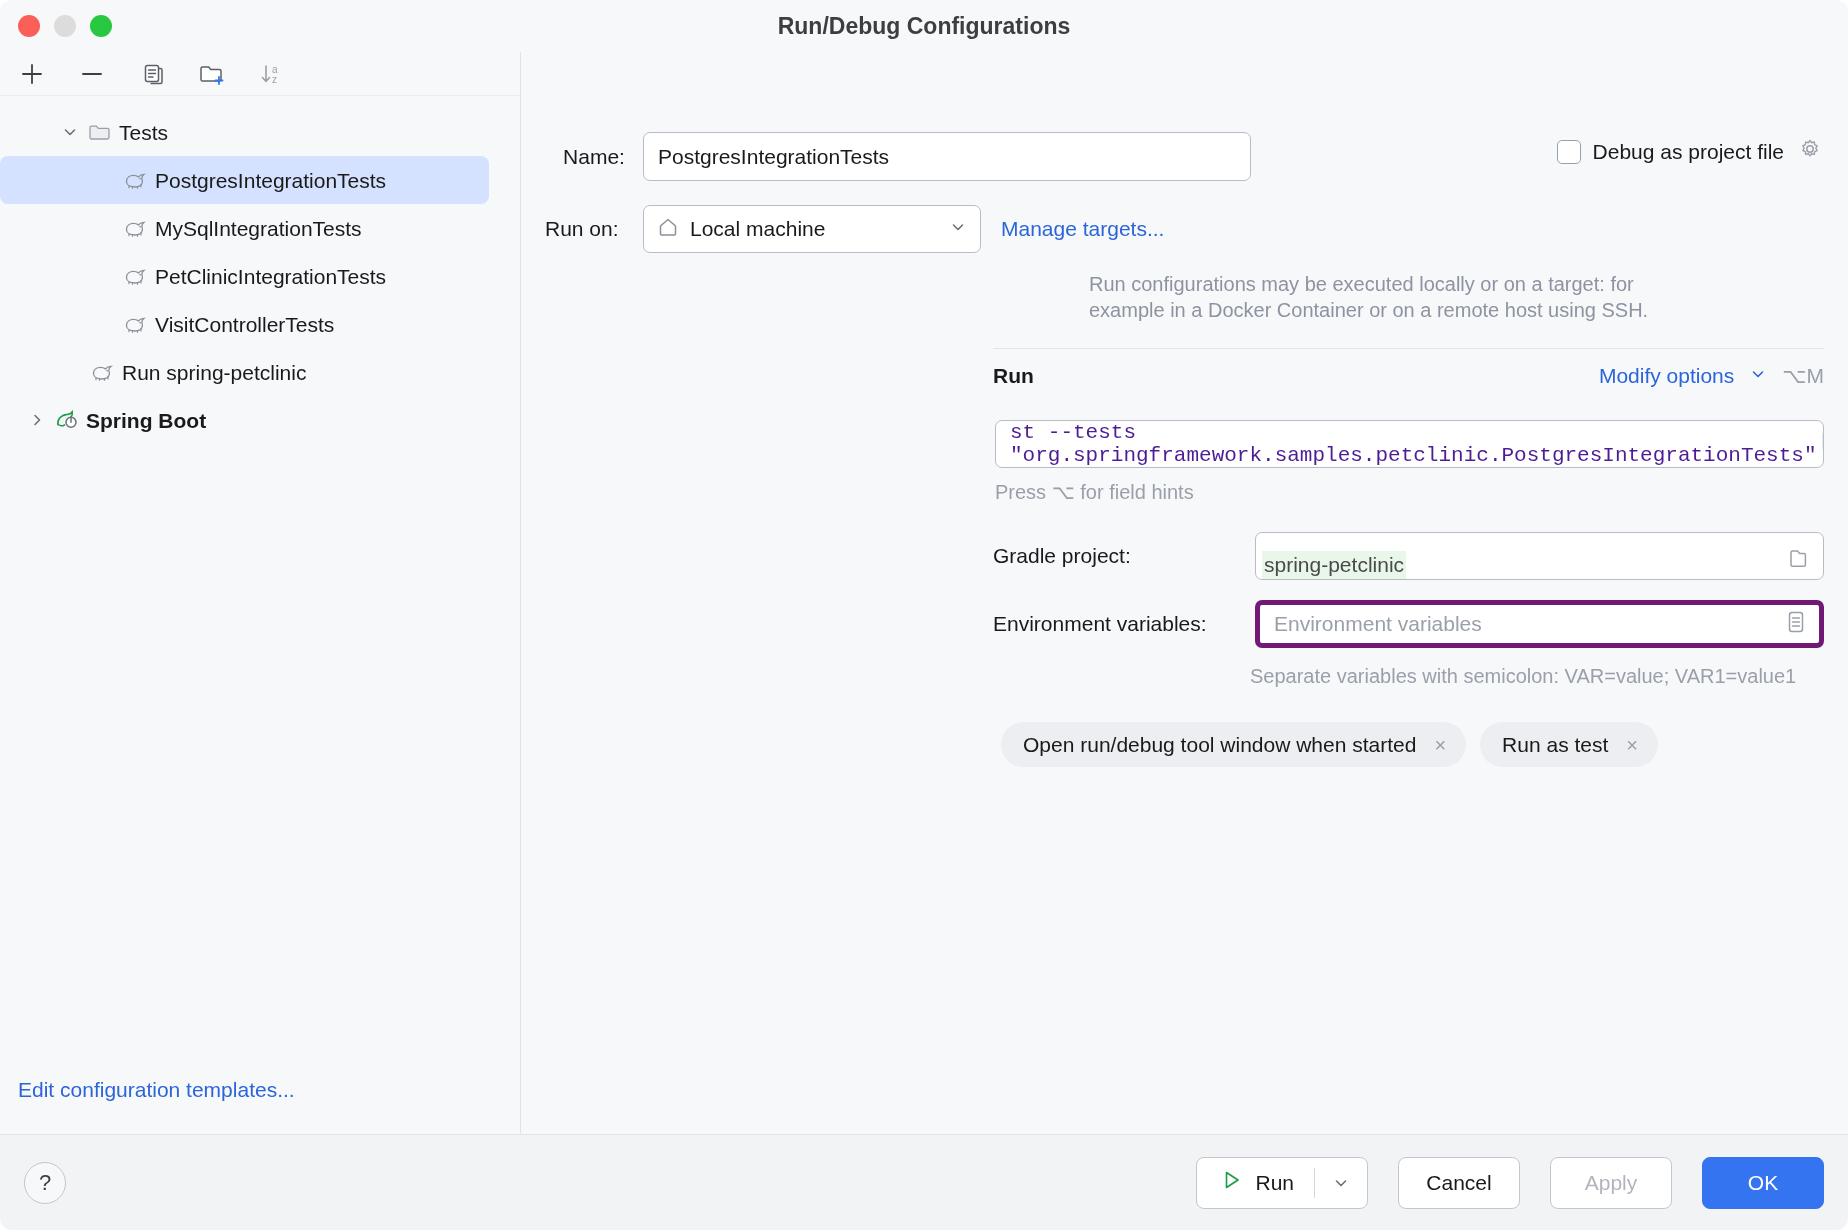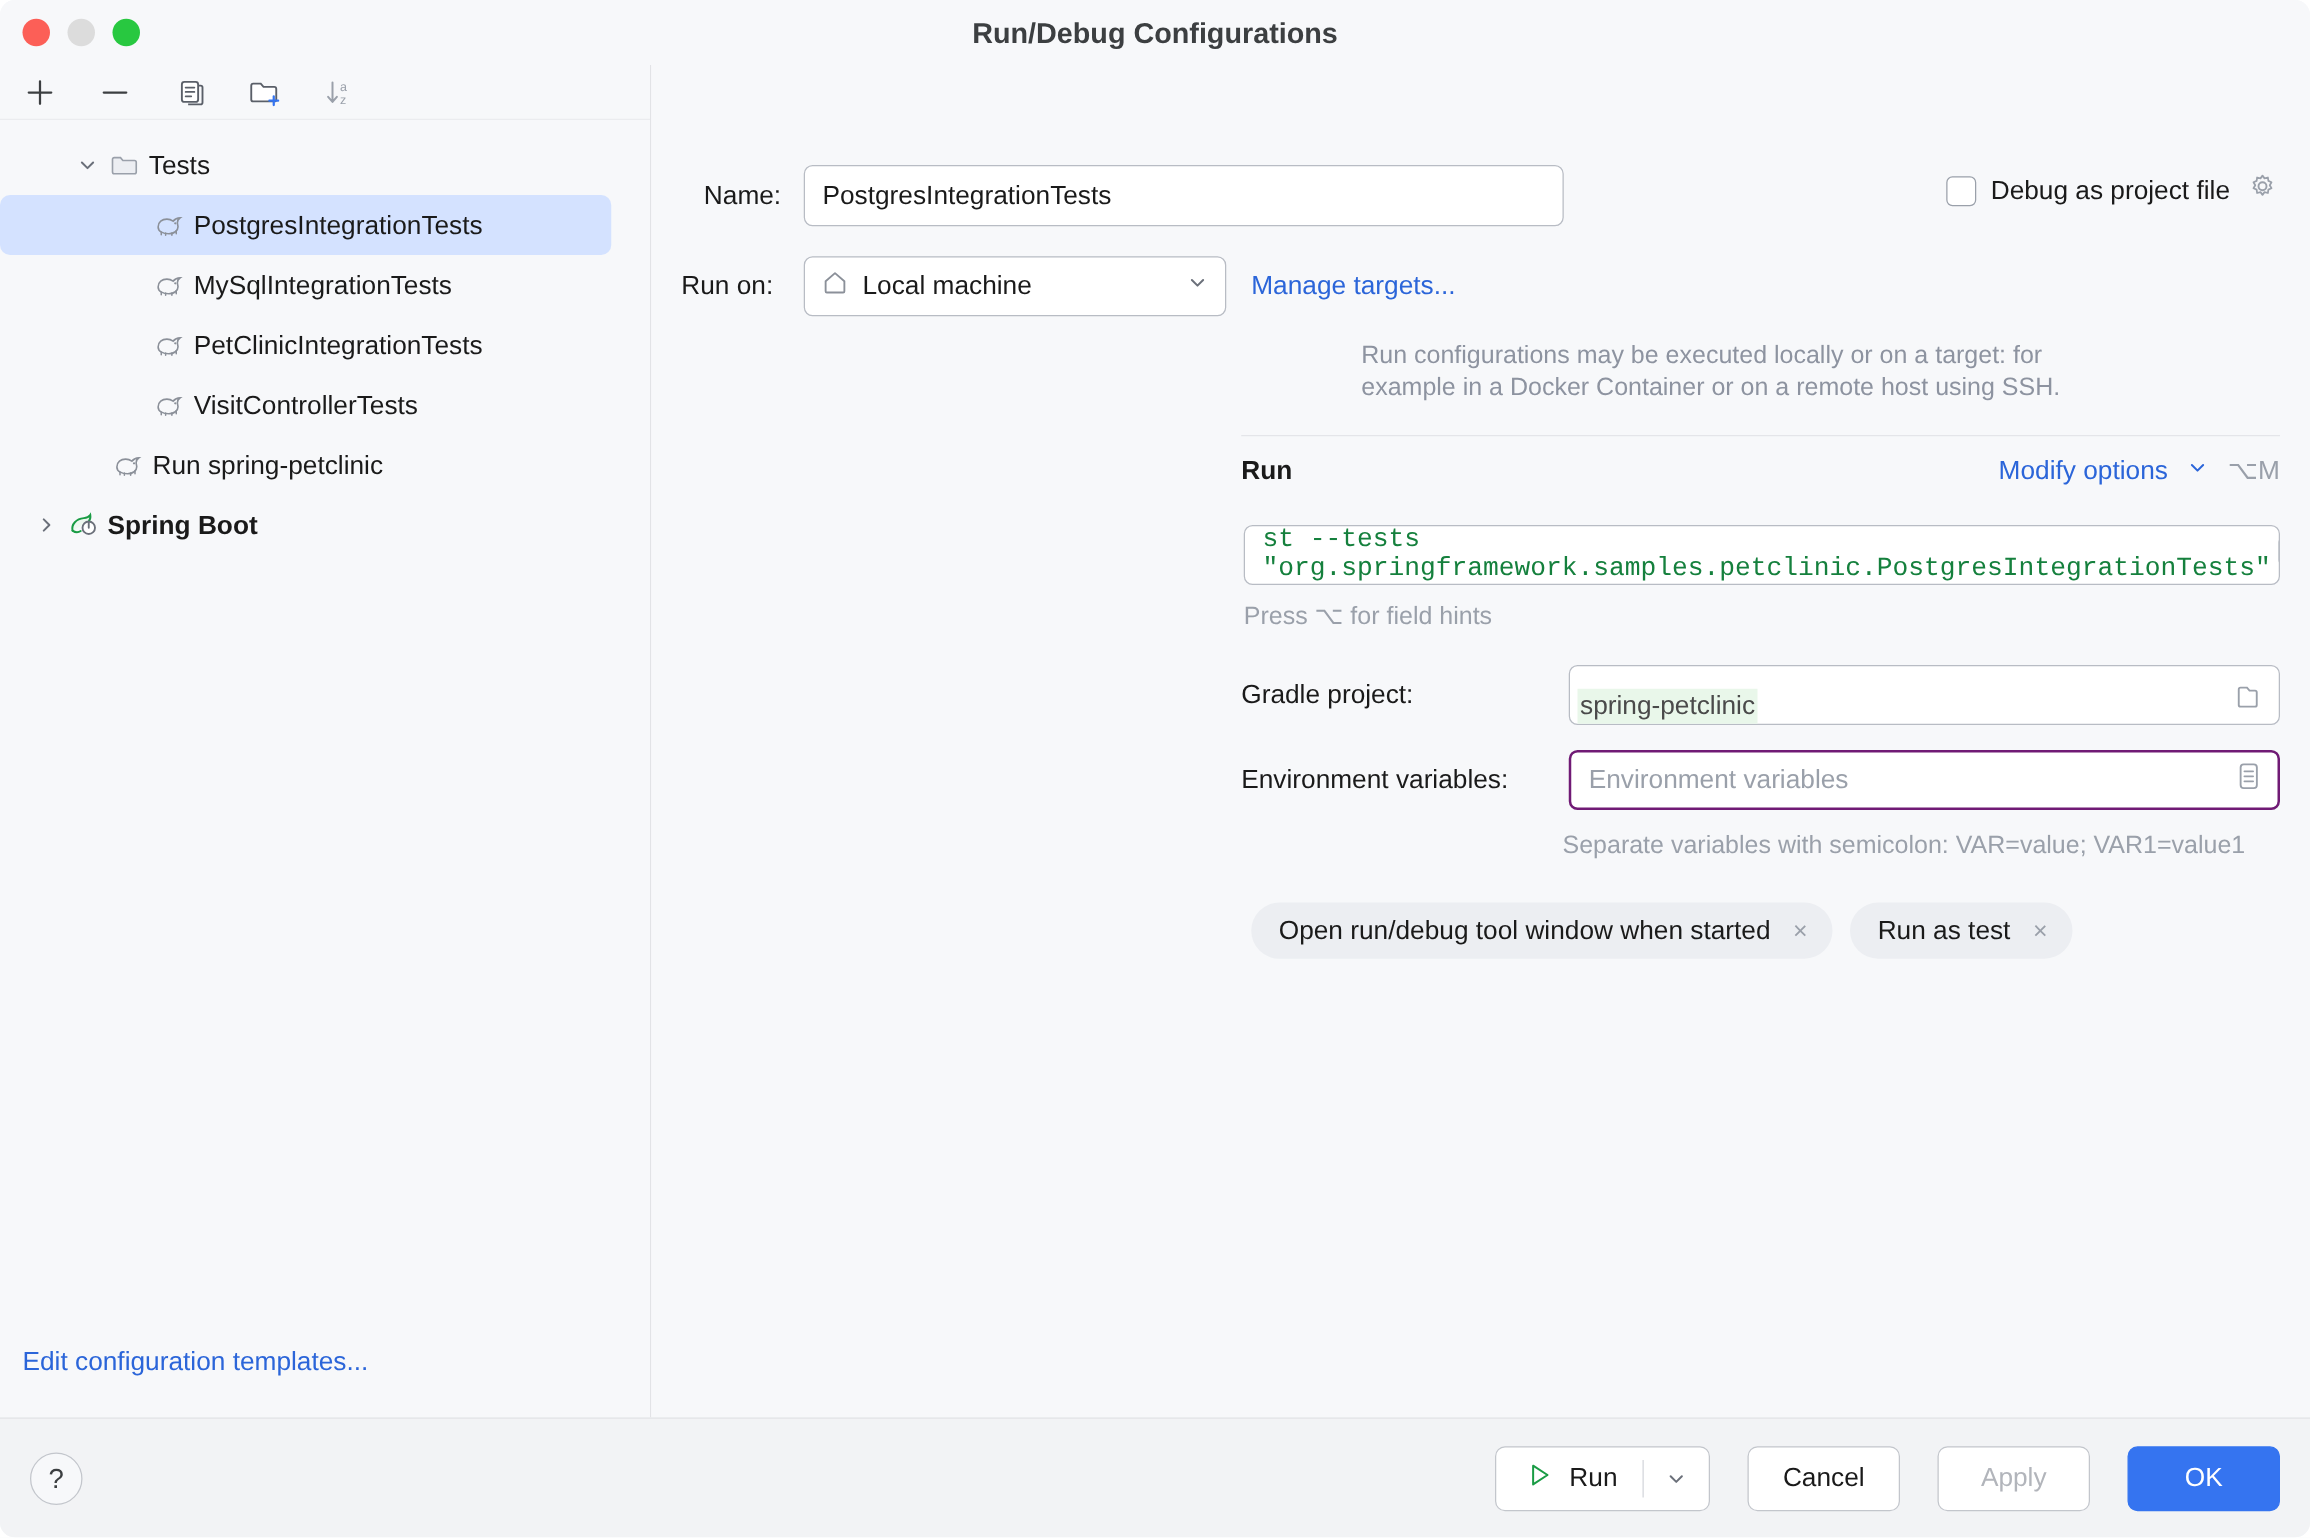--- a/index.html
+++ b/index.html
@@ -212,21 +212,21 @@
     left: 474px; right: 24px; top: 368px;
     height: 48px;
     background: #fff;
     border: 1px solid #b8bcc4;
     border-radius: 7px;
     display: flex; align-items: center;
     box-sizing: border-box;
     padding: 0 10px 0 14px;
     font-family: "Liberation Mono", monospace;
     font-size: 21px;
-    color: #15803d;
+    color: #4c1d95;
     overflow: hidden;
   }
   .cmdfield .expand { margin-left: auto; flex: none; }
   .hint-small {
     position: absolute;
     left: 474px; top: 428px;
     font-size: 20px;
     color: #9aa0aa;
   }
 
@@ -247,21 +247,21 @@
     color: #4a4a4a;
     padding: 2px 2px;
   }
   .gp-field .fb { margin-left: auto; flex: none; }
 
   .ev-row { position: absolute; left: 472px; right: 24px; top: 548px; display: flex; align-items: center; }
   .ev-lbl { width: 262px; font-size: 21px; color: #1a1a1a; }
   .ev-field {
     flex: 1; height: 48px;
     background: #fff;
-    border: 2px solid #701a75;
+    border: 5px solid #701a75;
     border-radius: 7px;
     display: flex; align-items: center;
     padding: 0 10px 0 14px;
     box-sizing: border-box;
     font-size: 21px;
     color: #9aa0aa;
   }
   .ev-field .fb { margin-left: auto; flex: none; }
   .ev-hint {
     position: absolute;

